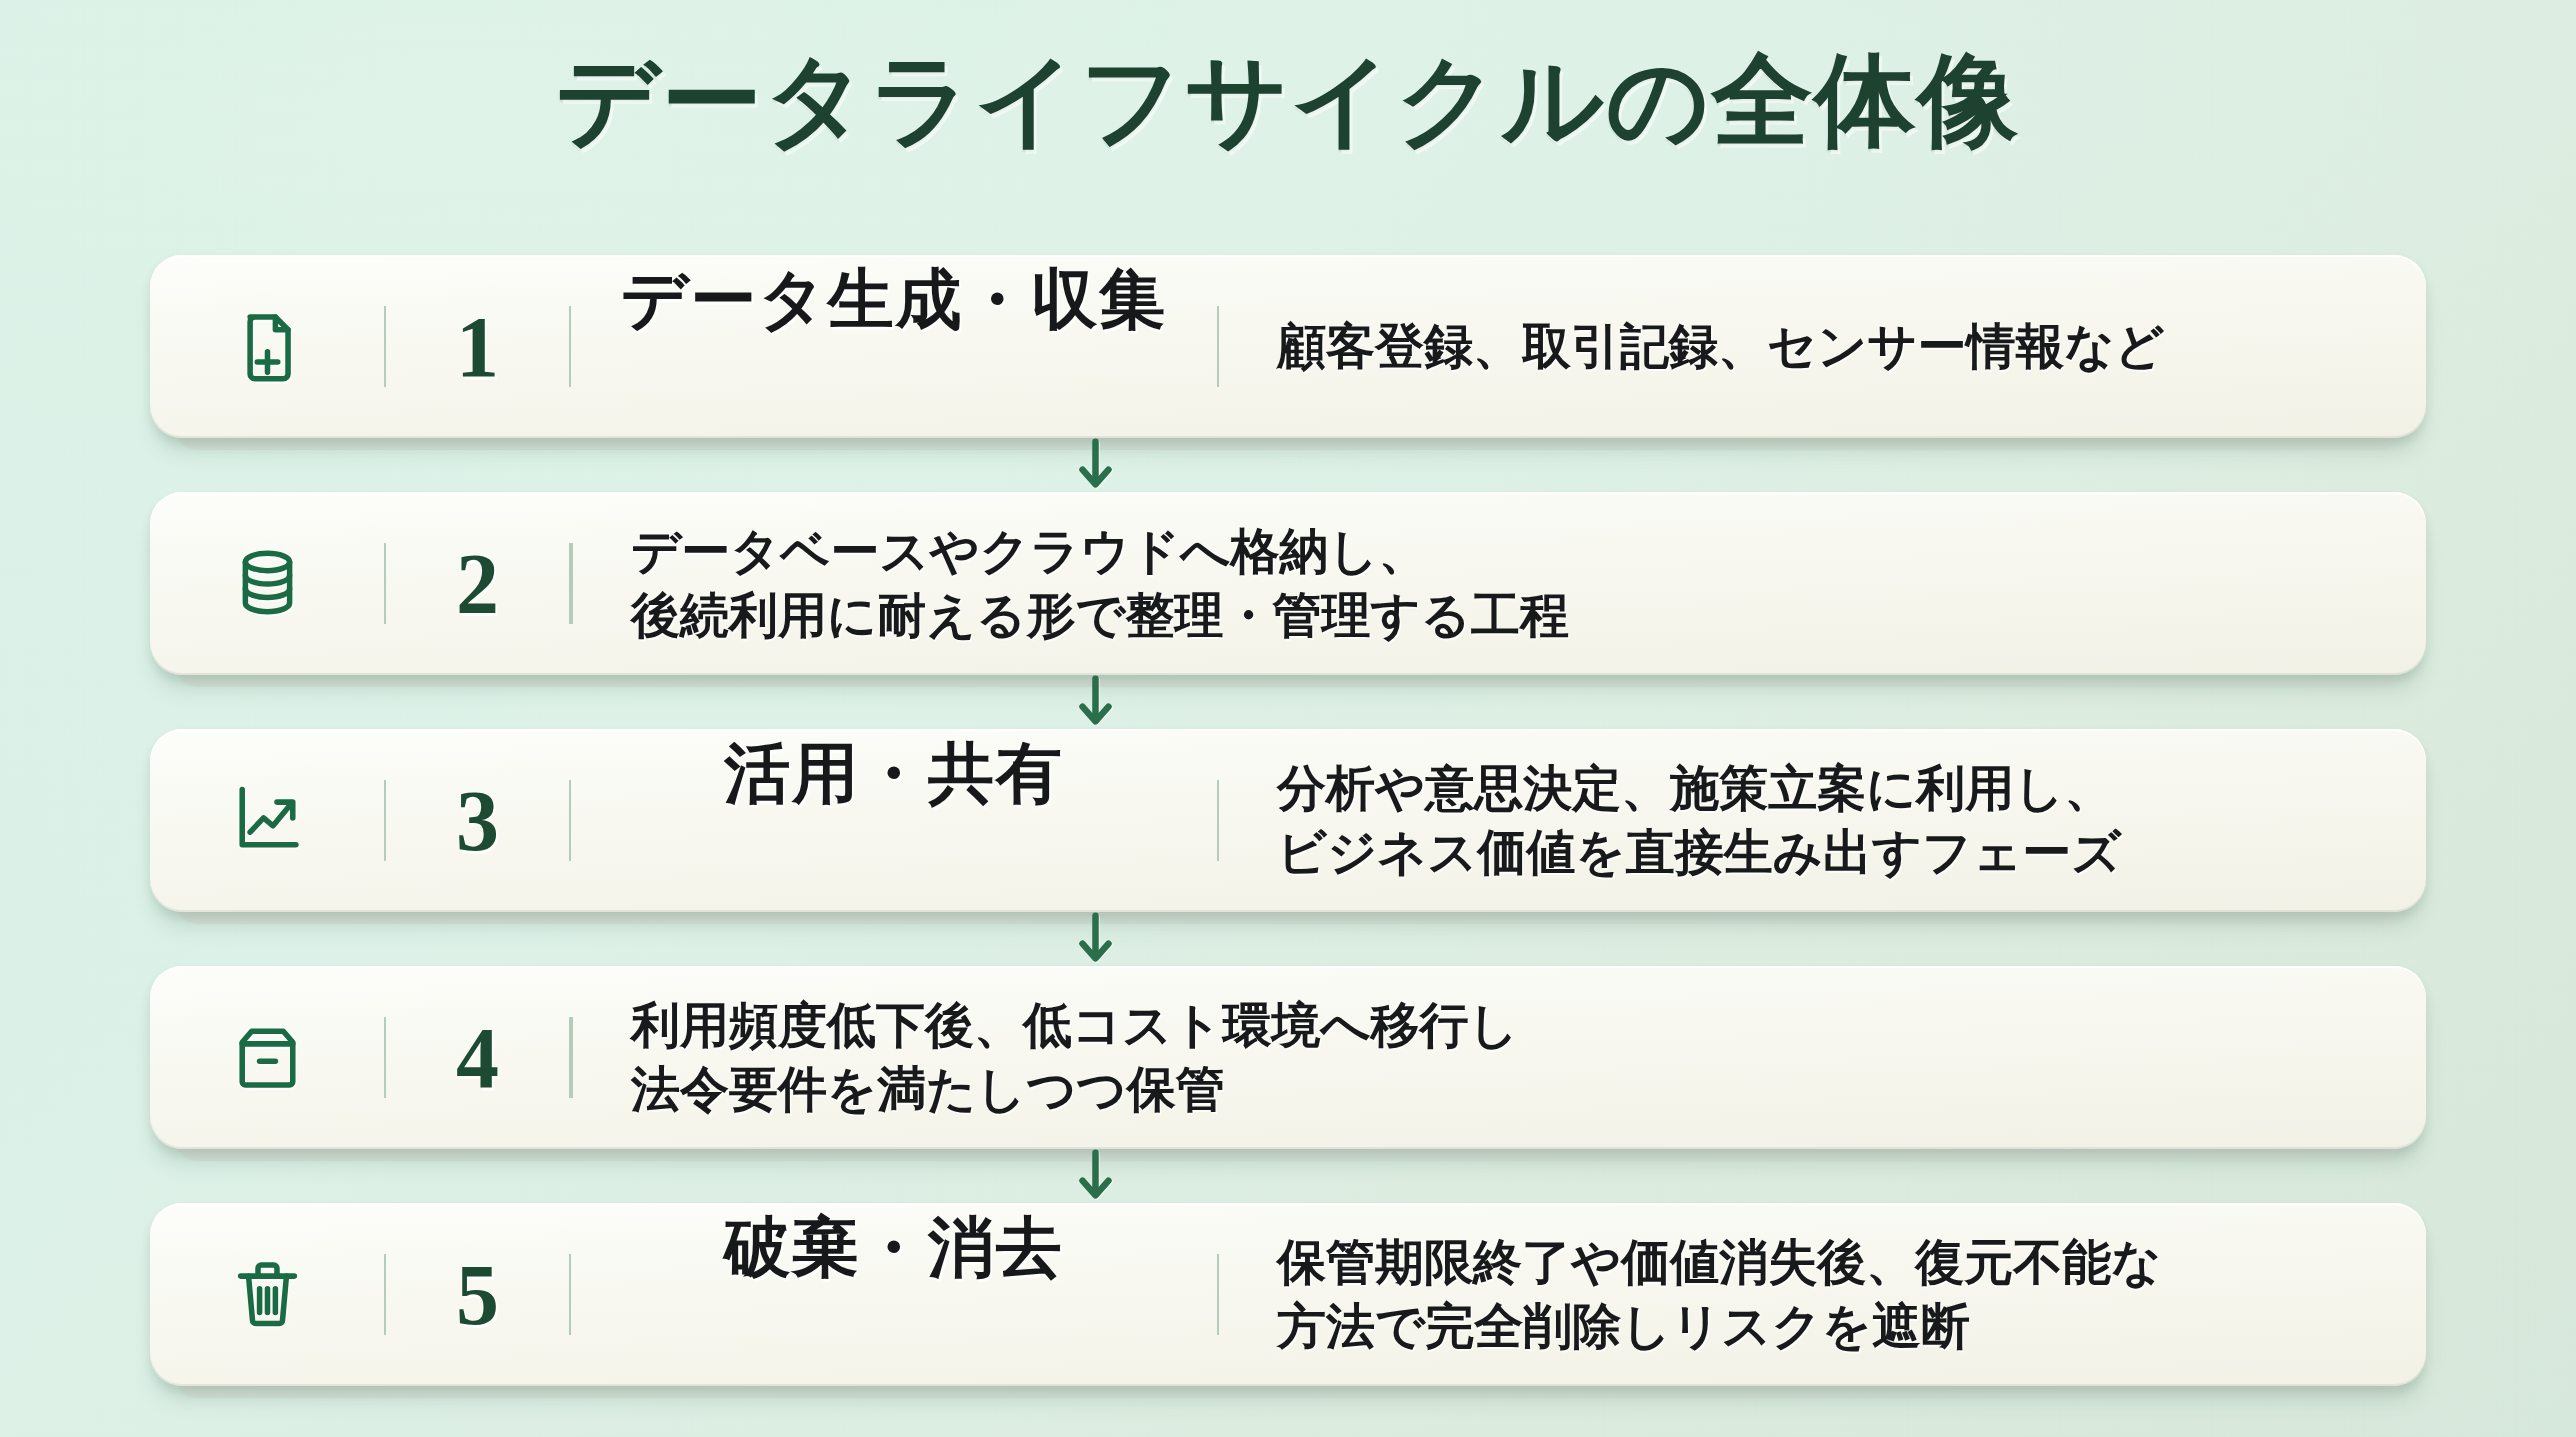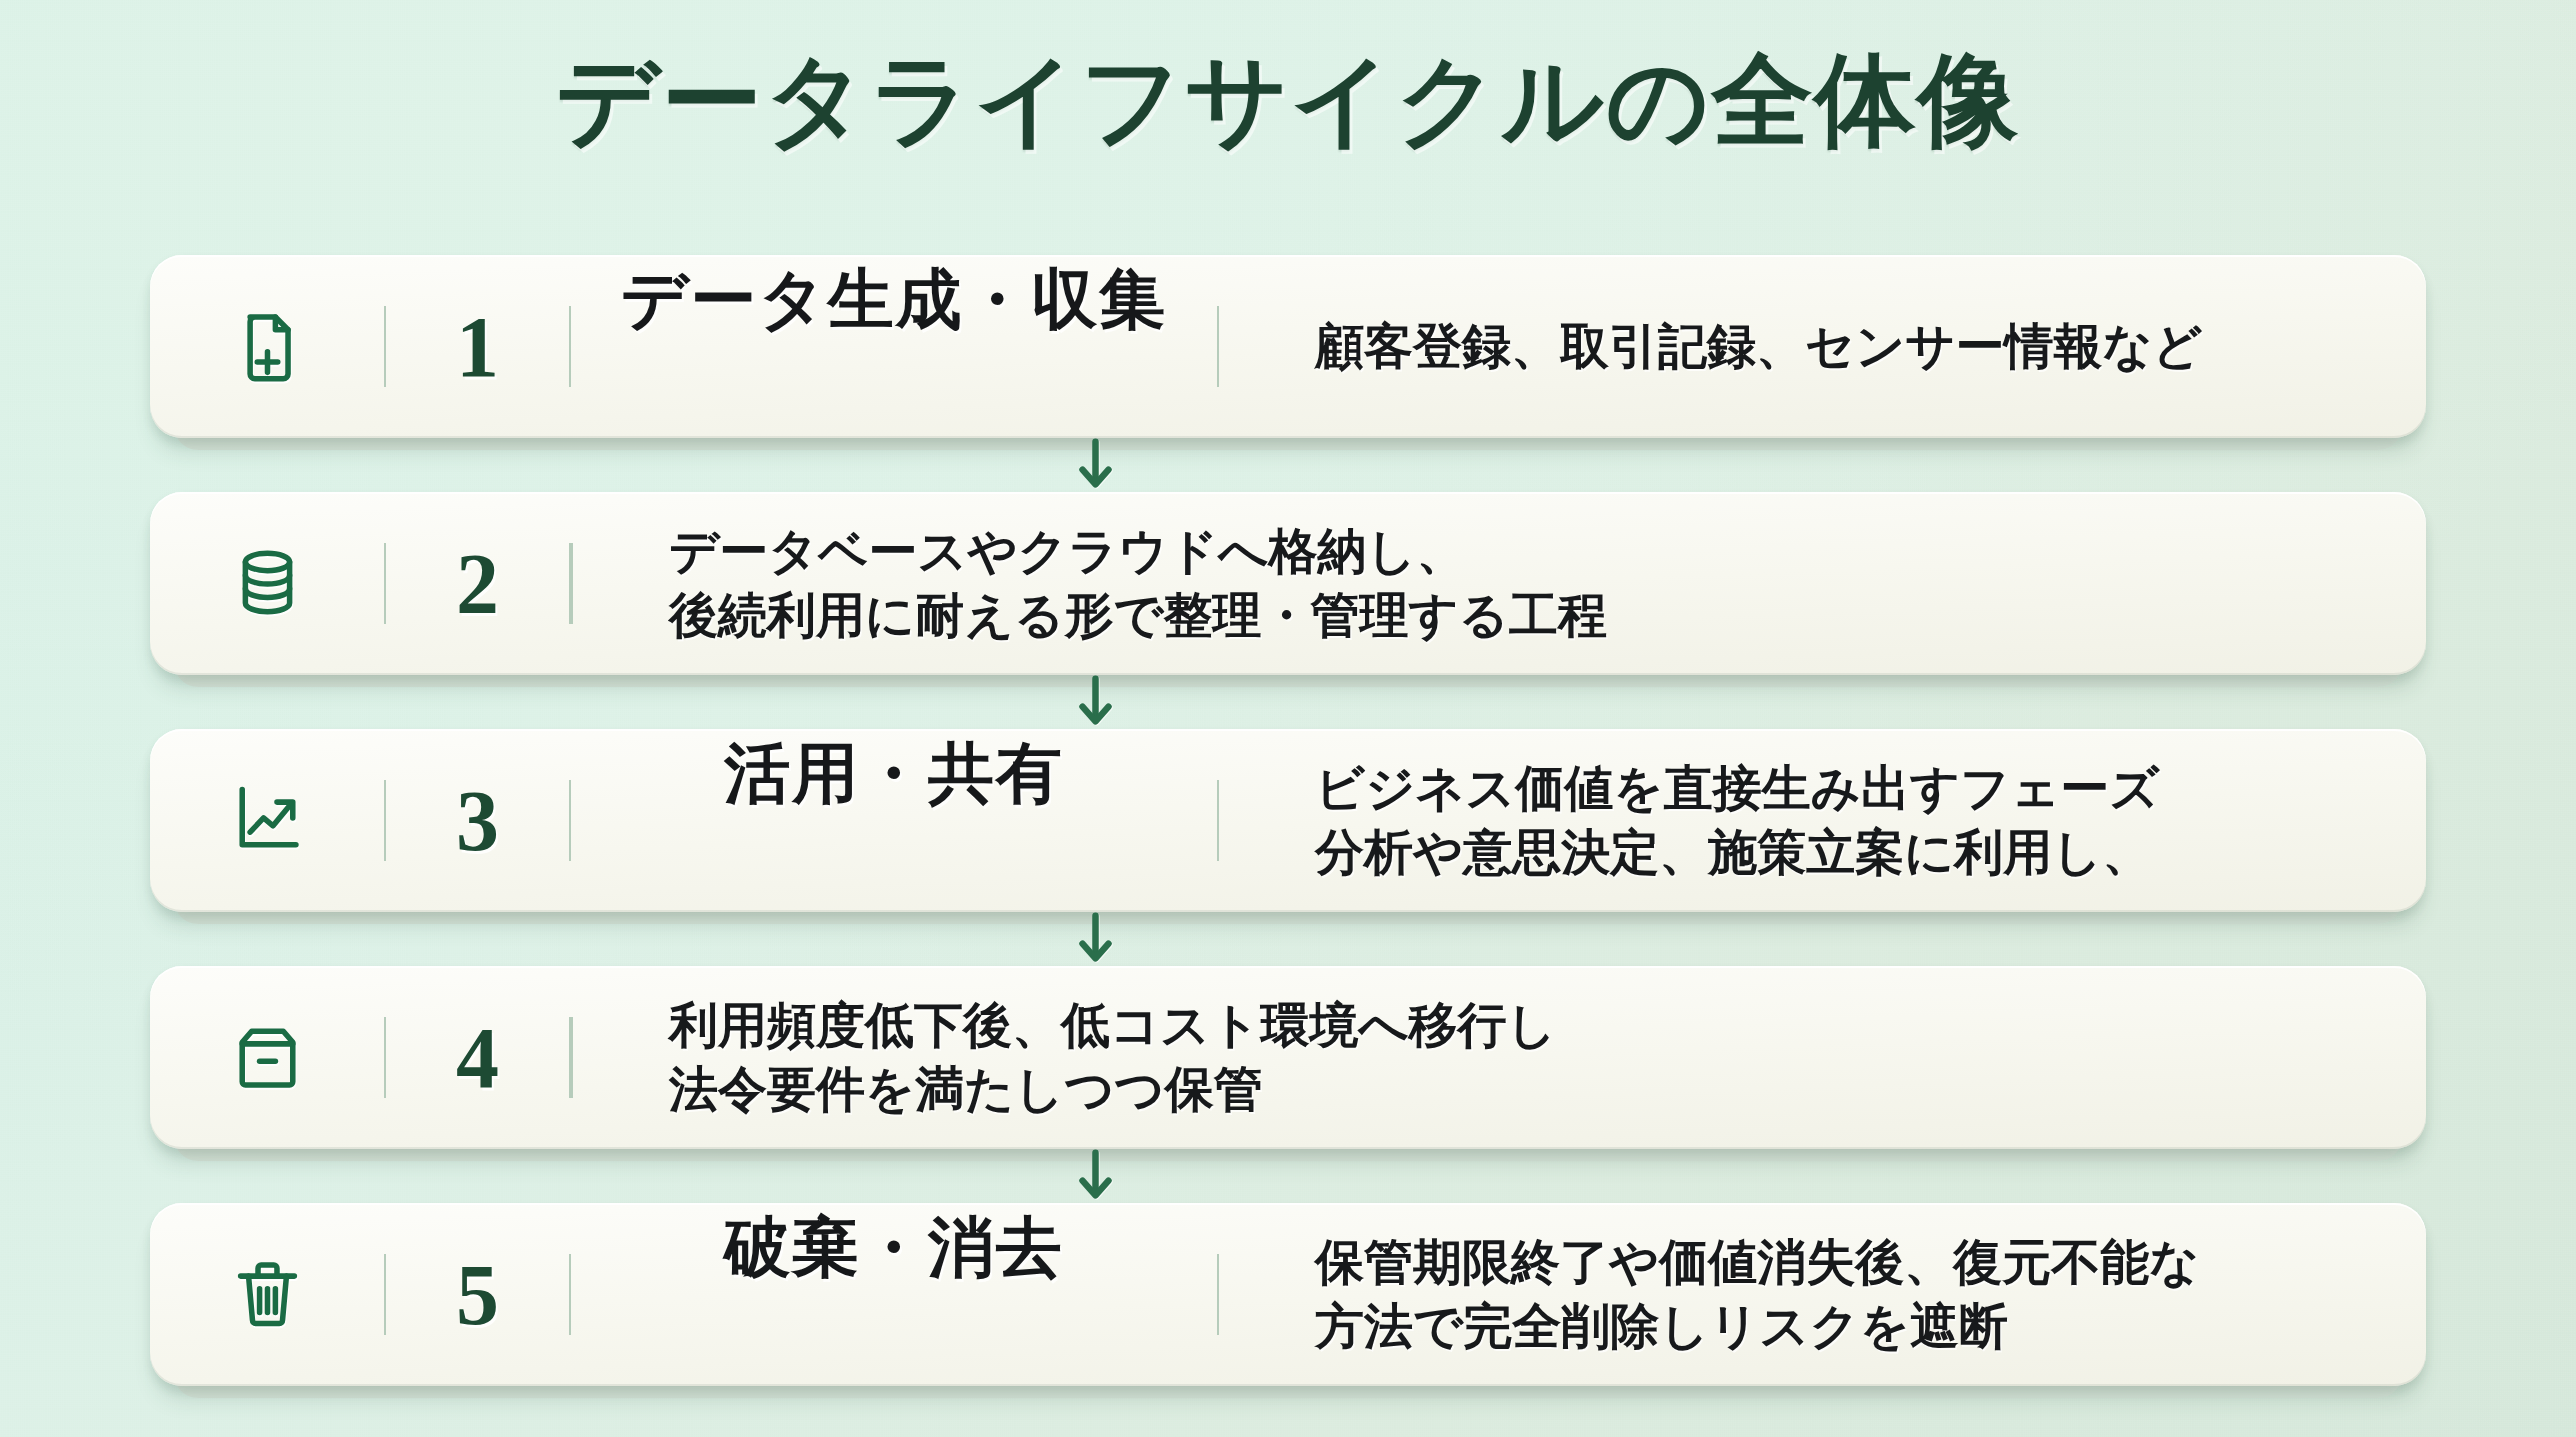--- a/index.html
+++ b/index.html
@@ -143,21 +143,20 @@
     text-shadow: 1.9px 2.8px 0 rgba(255,255,255,.8);
   }
 
   .cell-desc{
     flex: 1 1 auto;
     display:flex;
     flex-direction:column;
     justify-content:center;
     padding-left: 58px;
     padding-right: 28px;
-    margin-left: 38px;
   }
   .cell-desc .line{
     font-size: 49px;
     font-weight: 800;
     line-height: 1.30;
     color:#17191b;
     letter-spacing: 0px;
     white-space: nowrap;
     text-shadow: 1.4px 1.9px 0 rgba(255,255,255,.75);
   }
@@ -264,22 +263,22 @@
         </span>
       </div>
       <div class="vdiv"></div>
       <div class="cell-num">3</div>
       <div class="vdiv"></div>
       <div class="cell-title">
         <span>活用・共有</span>
       </div>
       <div class="vdiv"></div>
       <div class="cell-desc">
+        <div class="line">分析や意思決定、施策立案に利用し、</div>
         <div class="line">ビジネス価値を直接生み出すフェーズ</div>
-        <div class="line">分析や意思決定、施策立案に利用し、</div>
       </div>
     </div>
 
     <div class="connector">
       <span>
         <svg viewBox="0 0 40 56" aria-hidden="true">
           <path d="M20 4 V48"></path>
           <path d="M6 34 L20 50 L34 34"></path>
         </svg>
       </span>

